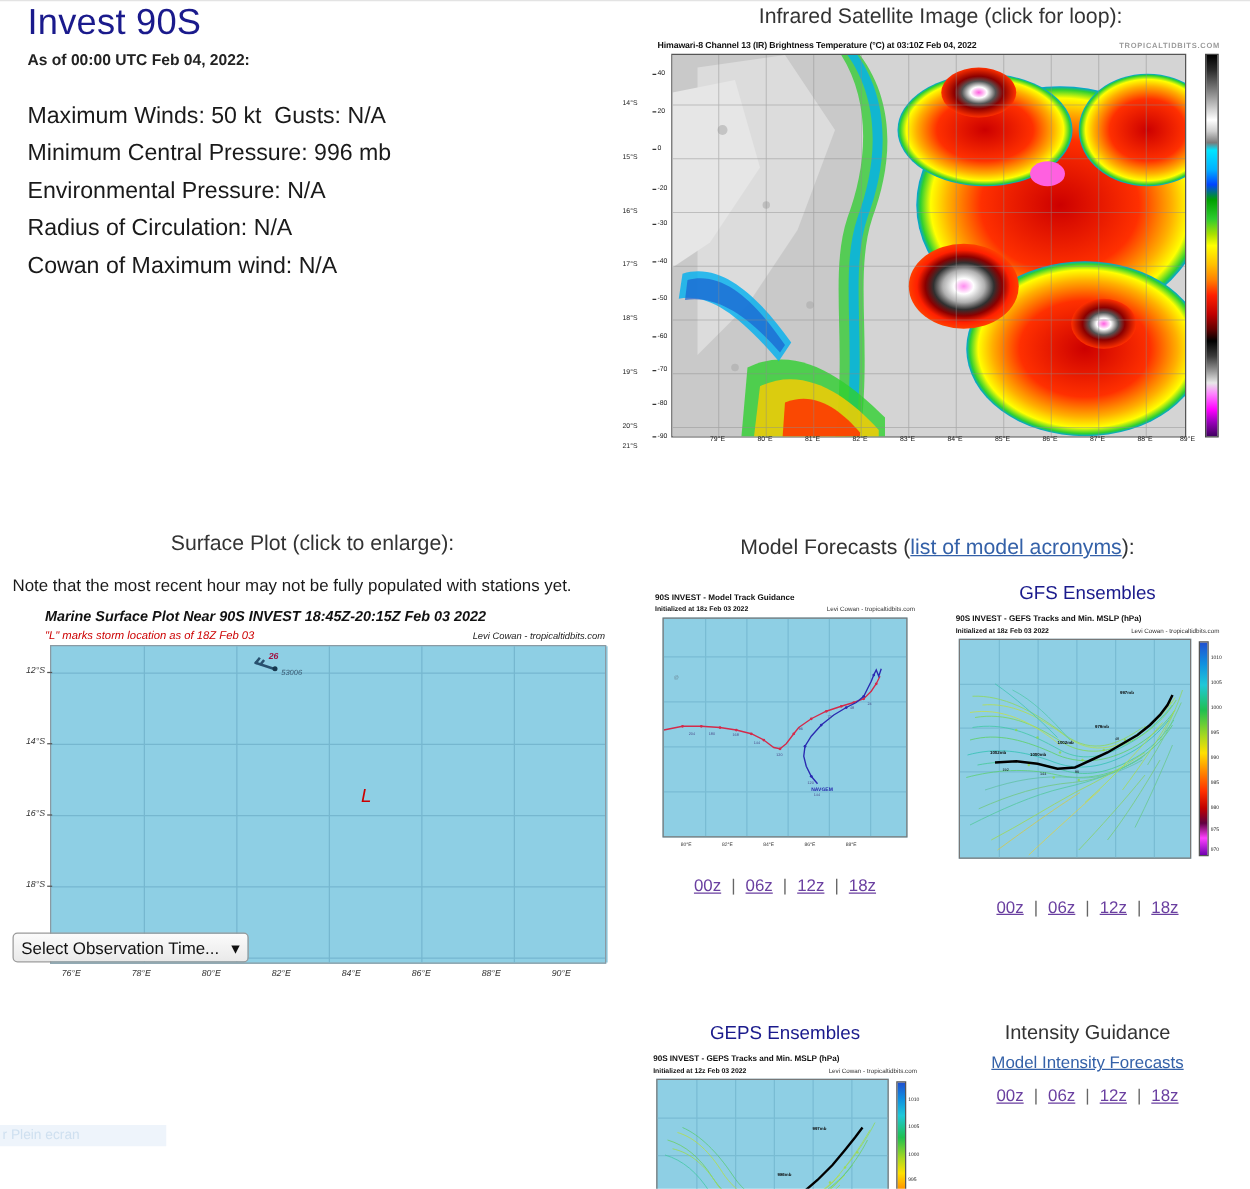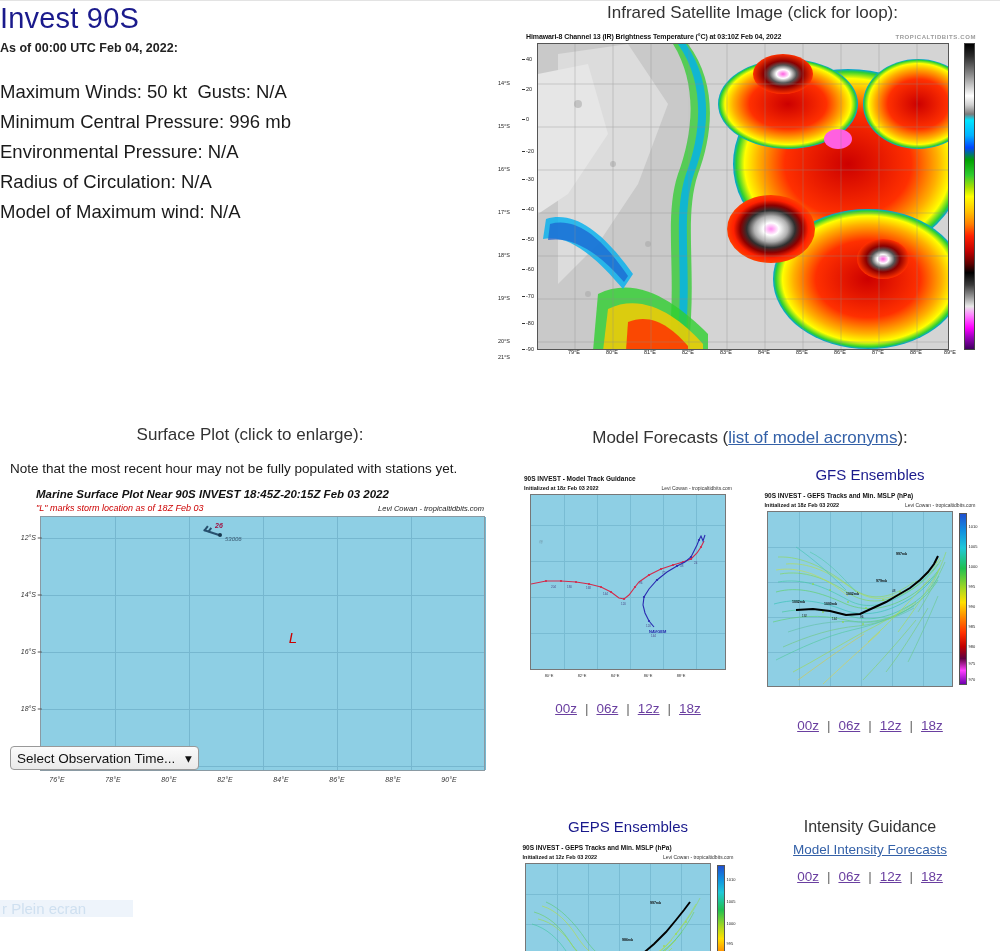--- a/index.html
+++ b/index.html
@@ -7,21 +7,21 @@
     margin: 0; padding: 0;
     width: 1000px; height: 951px;
     background: #ffffff;
     font-family: "Liberation Sans", sans-serif;
     overflow: hidden;
   }
   .page { position: relative; width: 1000px; height: 951px; background:#fff; }
   .topline { position:absolute; top:0; left:0; width:1000px; height:1px; background:#e3e3e3; }
 
   
-  .info-col { position:absolute; left:0; top:2px; width:480px; }
+  .info-col { position:absolute; left:22px; top:2px; width:480px; }
   .storm-title {
     font-size: 29px; color:#1a1a8c; font-weight:400;
     letter-spacing:0.2px; line-height:1.15; margin:0 0 6px 0;
   }
   .asof { font-size:12.5px; color:#222; font-weight:600; margin-bottom:22px; }
   .stat-list { font-size:18.5px; color:#1a1a1a; line-height:1.62; }
   .stat-line { white-space:pre; }
 
   
   .sec-head {
@@ -126,21 +126,21 @@
   }
   .select-time {
     position:absolute; left:10px; top:746px;
     font-family:"Liberation Sans", sans-serif; font-size:13.5px;
     padding:3px 6px; border:1px solid #999; border-radius:4px;
     background:linear-gradient(to bottom,#fbfbfb,#e9e9e9); color:#111;
     cursor:pointer;
   }
   .ghost-btn {
     position:absolute; left:0px; top:900px; width:133px; height:17px;
-    background:#eef4fb; color:#cfe0f0; font-size:15px;
+    background:#eef4fb; color:#cfe0f0; font-size:11px;
     line-height:17px; padding-left:2px; white-space:nowrap; overflow:hidden;
   }
 
   
   .models-wrap { position:absolute; left:500px; top:425px; width:500px; }
   .mf-head { margin-top:3px; }
   .mf-cols { position:relative; margin-top:18px; }
   .mf-col { position:absolute; width:240px; }
   .mf-col.left  { left:8px; }
   .mf-col.right { left:250px; }
@@ -182,21 +182,21 @@
   <div class="topline"></div>
 
   <div class="info-col">
     <h1 class="storm-title">Invest 90S</h1>
     <div class="asof">As of 00:00 UTC Feb 04, 2022:</div>
     <div class="stat-list">
       <div class="stat-line">Maximum Winds: 50 kt  Gusts: N/A</div>
       <div class="stat-line">Minimum Central Pressure: 996 mb</div>
       <div class="stat-line">Environmental Pressure: N/A</div>
       <div class="stat-line">Radius of Circulation: N/A</div>
-      <div class="stat-line">Model of Maximum wind: N/A</div>
+      <div class="stat-line">Cowan of Maximum wind: N/A</div>
     </div>
   </div>
 
   <div class="sat-wrap">
     <div class="sec-head sat-title">Infrared Satellite Image (click for loop):</div>
     <div class="sat-img">
       <div class="sat-caption">Himawari-8 Channel 13 (IR) Brightness Temperature (°C) at 03:10Z Feb 04, 2022</div>
       <div class="sat-watermark">TROPICALTIDBITS.COM</div>
       <div class="sat-plot">
         <svg width="412" height="307" viewBox="0 0 412 307" style="display:block">

